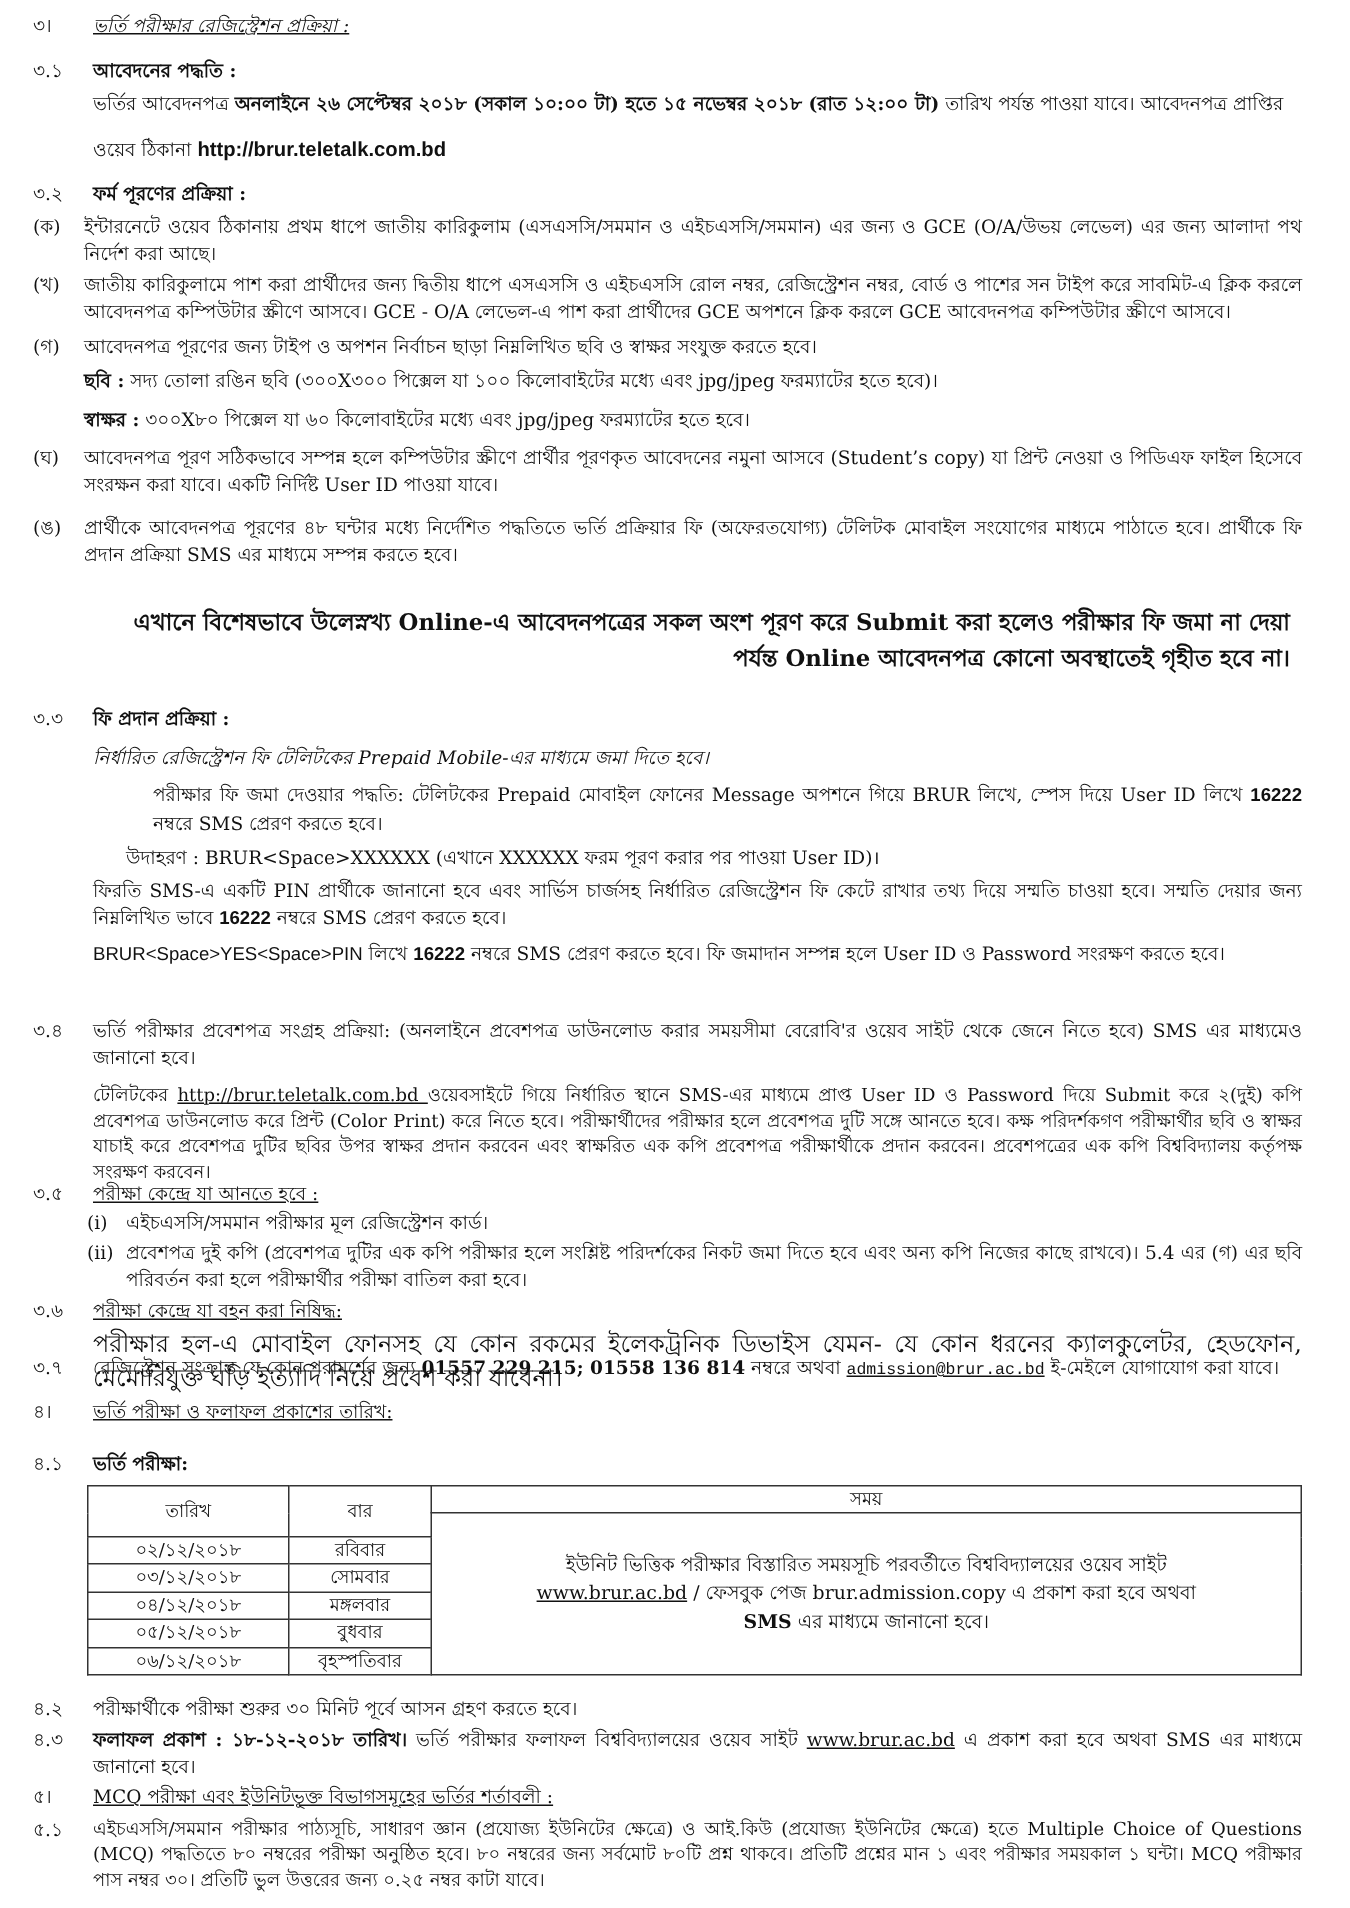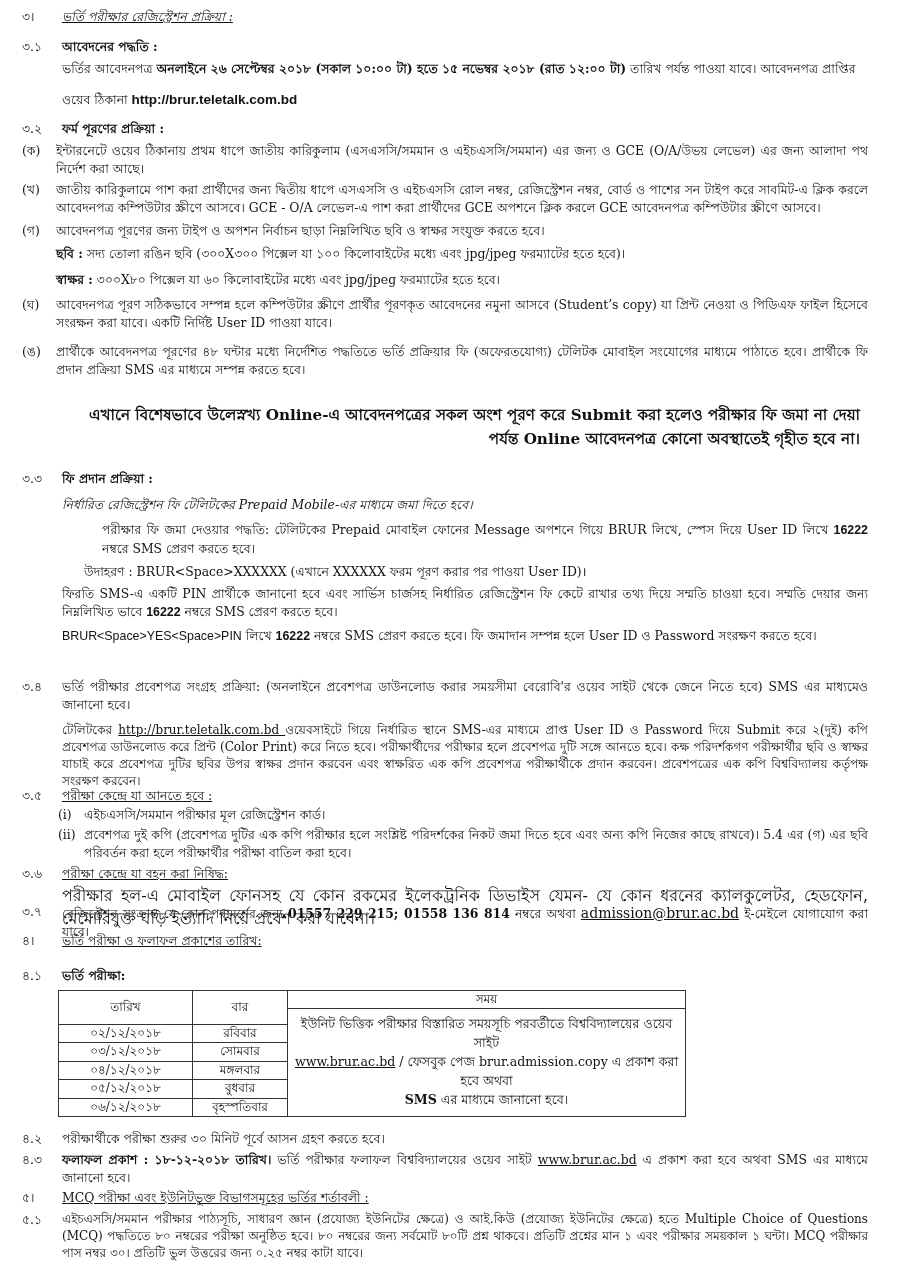--- a/index.html
+++ b/index.html
@@ -16,21 +16,21 @@
   .txt { position: absolute; left: 56px; right: 32px; text-align: justify; }
   .head { font-weight: bold; }
   .ul { text-decoration: underline; }
   .b { font-weight: bold; }
   .link { text-decoration: underline; }
   .sans { font-family: "Liberation Sans", "DejaVu Sans", sans-serif; }
   .notice { position: absolute; left: 82px; right: 40px; font-size: 15.2px; font-weight: bold; line-height: 1.6; text-align: right; }
   .sub-item { position: absolute; left: 58px; }
   .sub-txt { position: absolute; left: 84px; right: 32px; text-align: justify; }
 
-  table.exam { position: absolute; left: 58px; top: 990px; width: 628px; border-collapse: collapse; font-size: 12px; background: rgba(255,255,255,0); }
+  table.exam { position: absolute; left: 58px; top: 990px; width: 810px; border-collapse: collapse; font-size: 12px; background: rgba(255,255,255,0); }
   table.exam td, table.exam th { border: 1px solid #333; text-align: center; font-weight: normal; padding: 0 4px; height: 17px; }
   table.exam th.h { height: 34px; }
   table.exam td.merged { font-size: 12.6px; line-height: 1.5; }
 </style>
 </head>
 <body>
 
 <div class="page">
 
 
@@ -134,21 +134,21 @@
   <div class="row" style="top:865px;">
     <span class="num">৩.৬</span>
     <span class="txt ul" style="left:62px;">পরীক্ষা কেন্দ্রে যা বহন করা নিষিদ্ধ:</span>
   </div>
   <div class="row" style="top:884px;">
     <span class="txt" style="left:62px; font-size:16px;">পরীক্ষার হল-এ মোবাইল ফোনসহ  যে কোন রকমের ইলেকট্রনিক ডিভাইস যেমন- যে কোন ধরনের ক্যালকুলেটর, হেডফোন, মেমোরিযুক্ত ঘড়ি ইত্যাদি নিয়ে প্রবেশ করা যাবেনা।</span>
   </div>
 
   <div class="row" style="top:903px;">
     <span class="num">৩.৭</span>
-    <span class="txt" style="left:62px;"><span>রেজিস্ট্রেশন সংক্রান্ত যে কোন পরামর্শের জন্য </span><b>01557 229 215; 01558 136 814</b><span> নম্বরে অথবা </span><span class="link" style="font-size:14px;">admission@brur.ac.bd</span><span> ই-মেইলে যোগাযোগ করা যাবে।</span></span>
+    <span class="txt" style="left:62px;"><span>রেজিস্ট্রেশন সংক্রান্ত যে কোন পরামর্শের জন্য </span><b>01557 229 215; 01558 136 814</b><span> নম্বরে অথবা </span><span class="link" style="font-size:11px;font-family:Liberation Mono, monospace;">admission@brur.ac.bd</span><span> ই-মেইলে যোগাযোগ করা যাবে।</span></span>
   </div>
 
   <div class="row" style="top:932px;">
     <span class="num">৪।</span>
     <span class="txt ul" style="left:62px;">ভর্তি পরীক্ষা ও ফলাফল প্রকাশের তারিখ:</span>
   </div>
   <div class="row" style="top:967px;">
     <span class="num">৪.১</span>
     <span class="txt head" style="left:62px;">ভর্তি পরীক্ষা:</span>
   </div>

